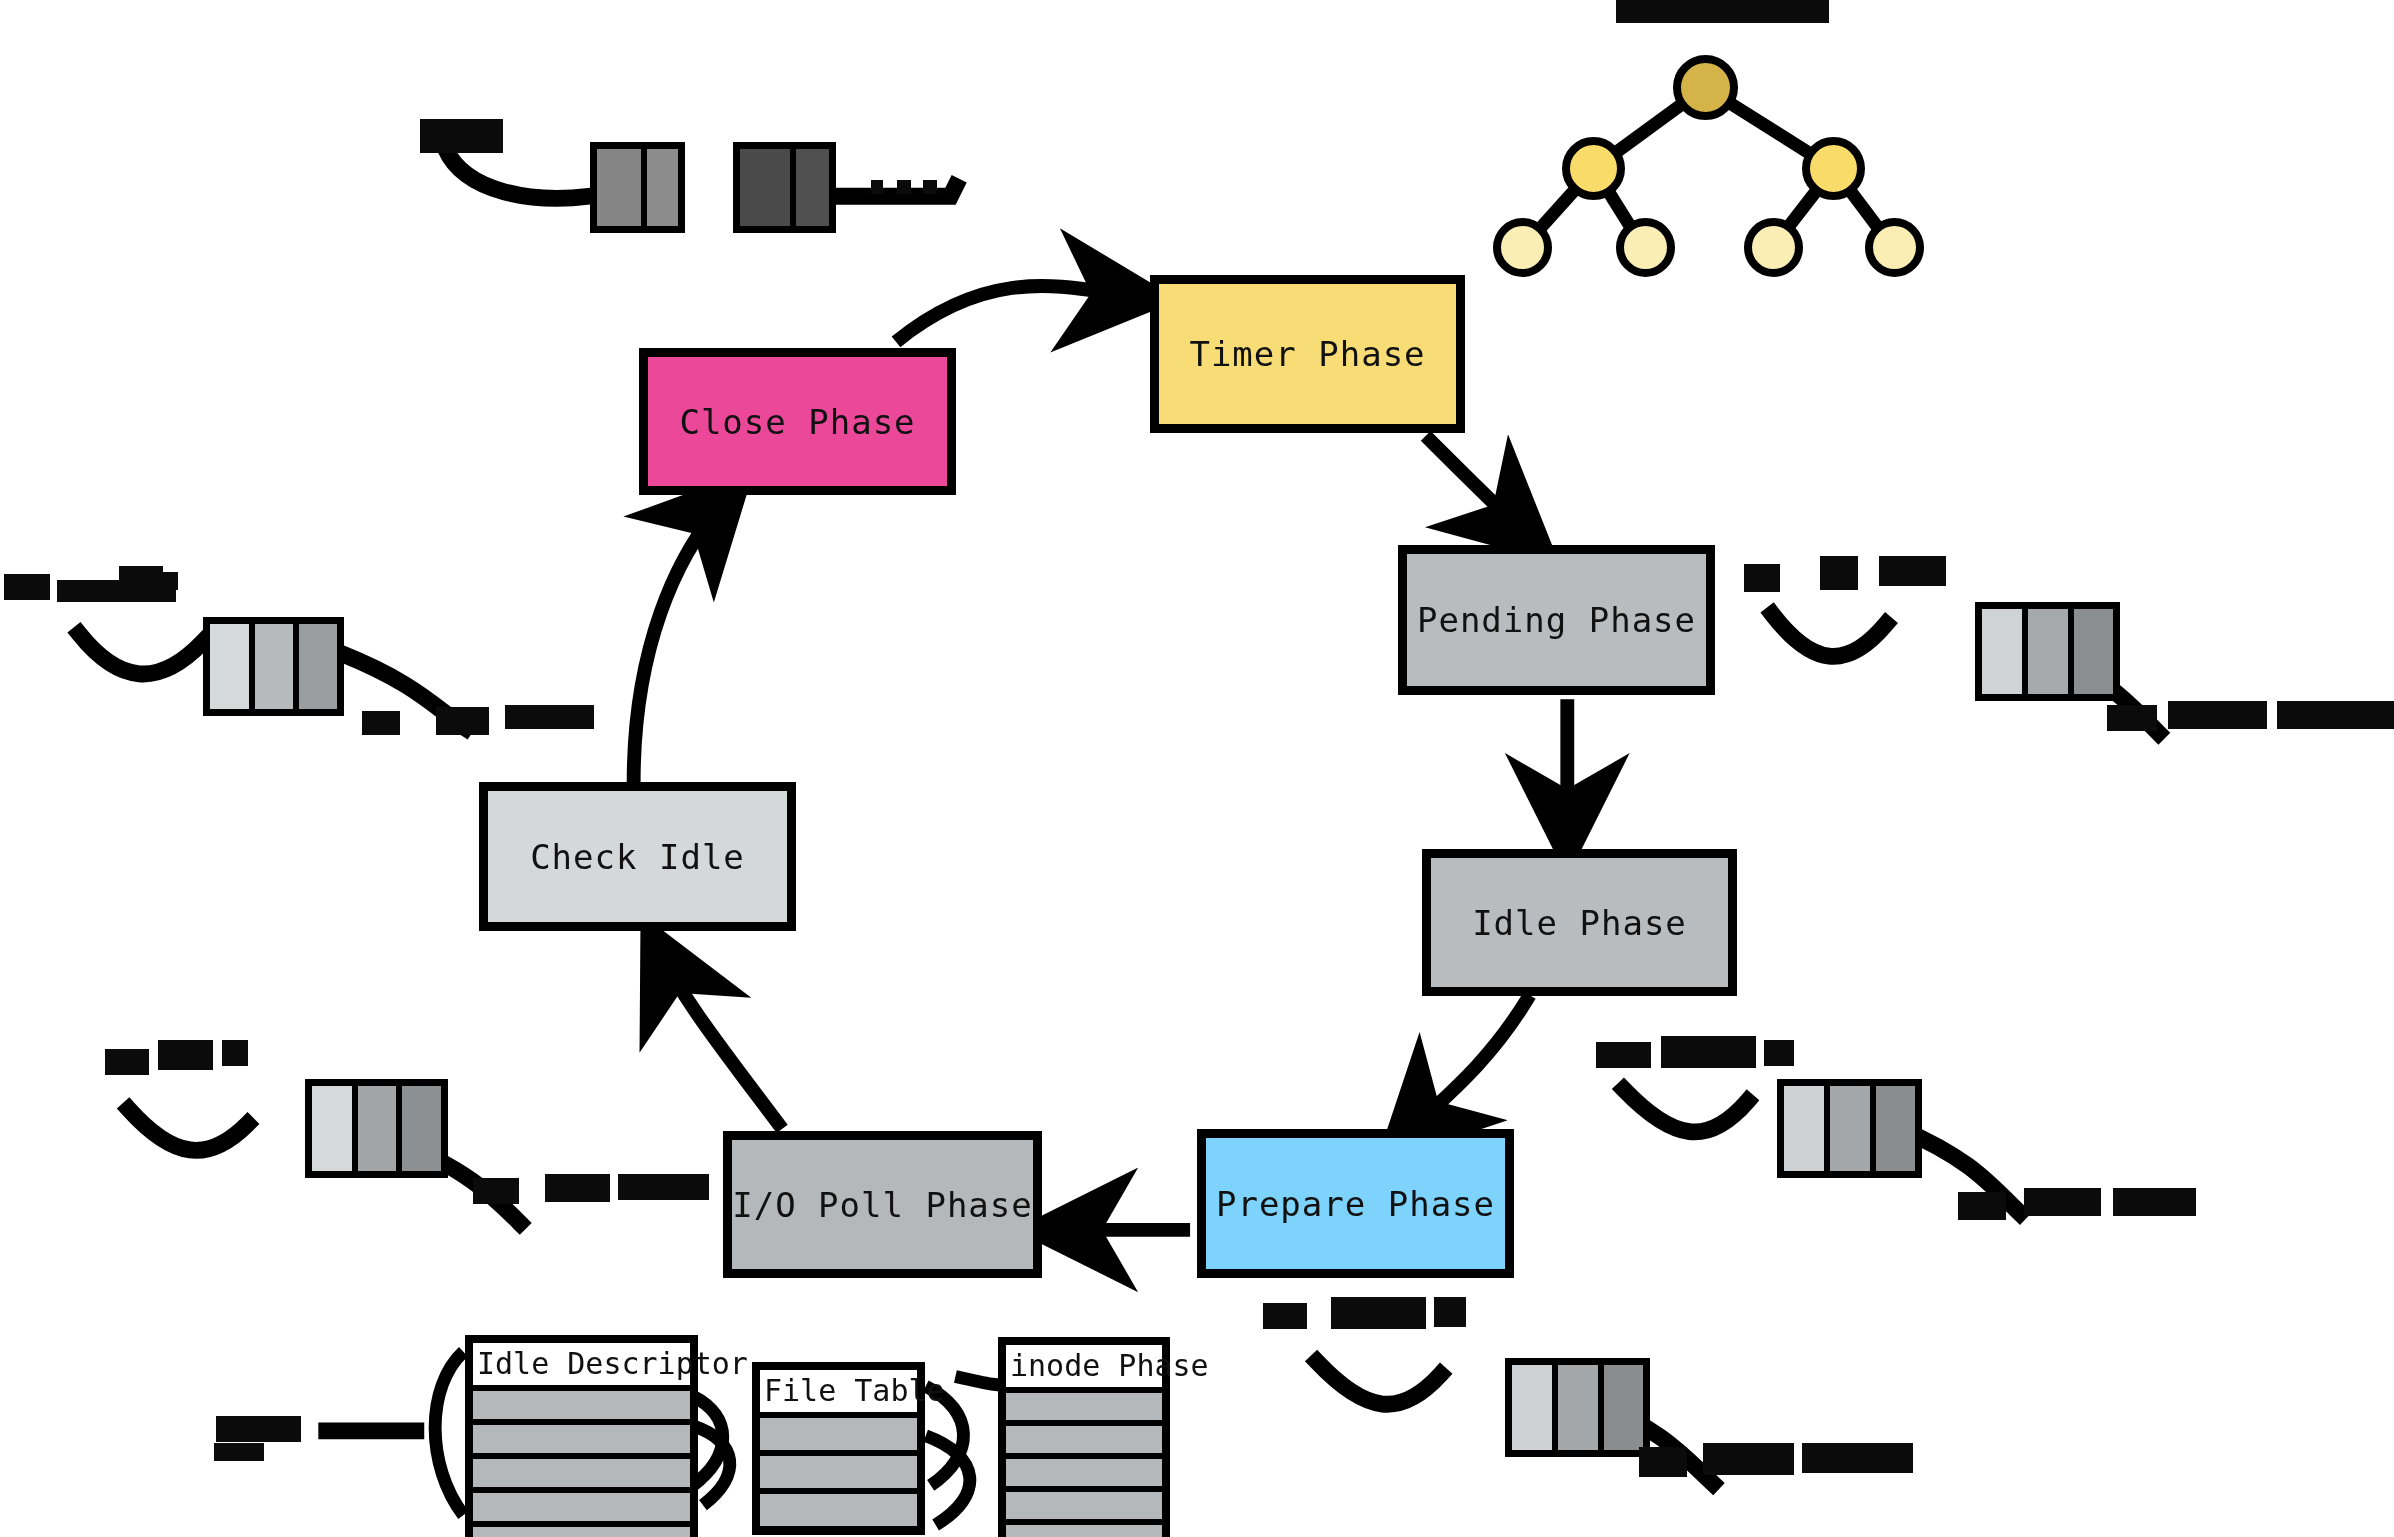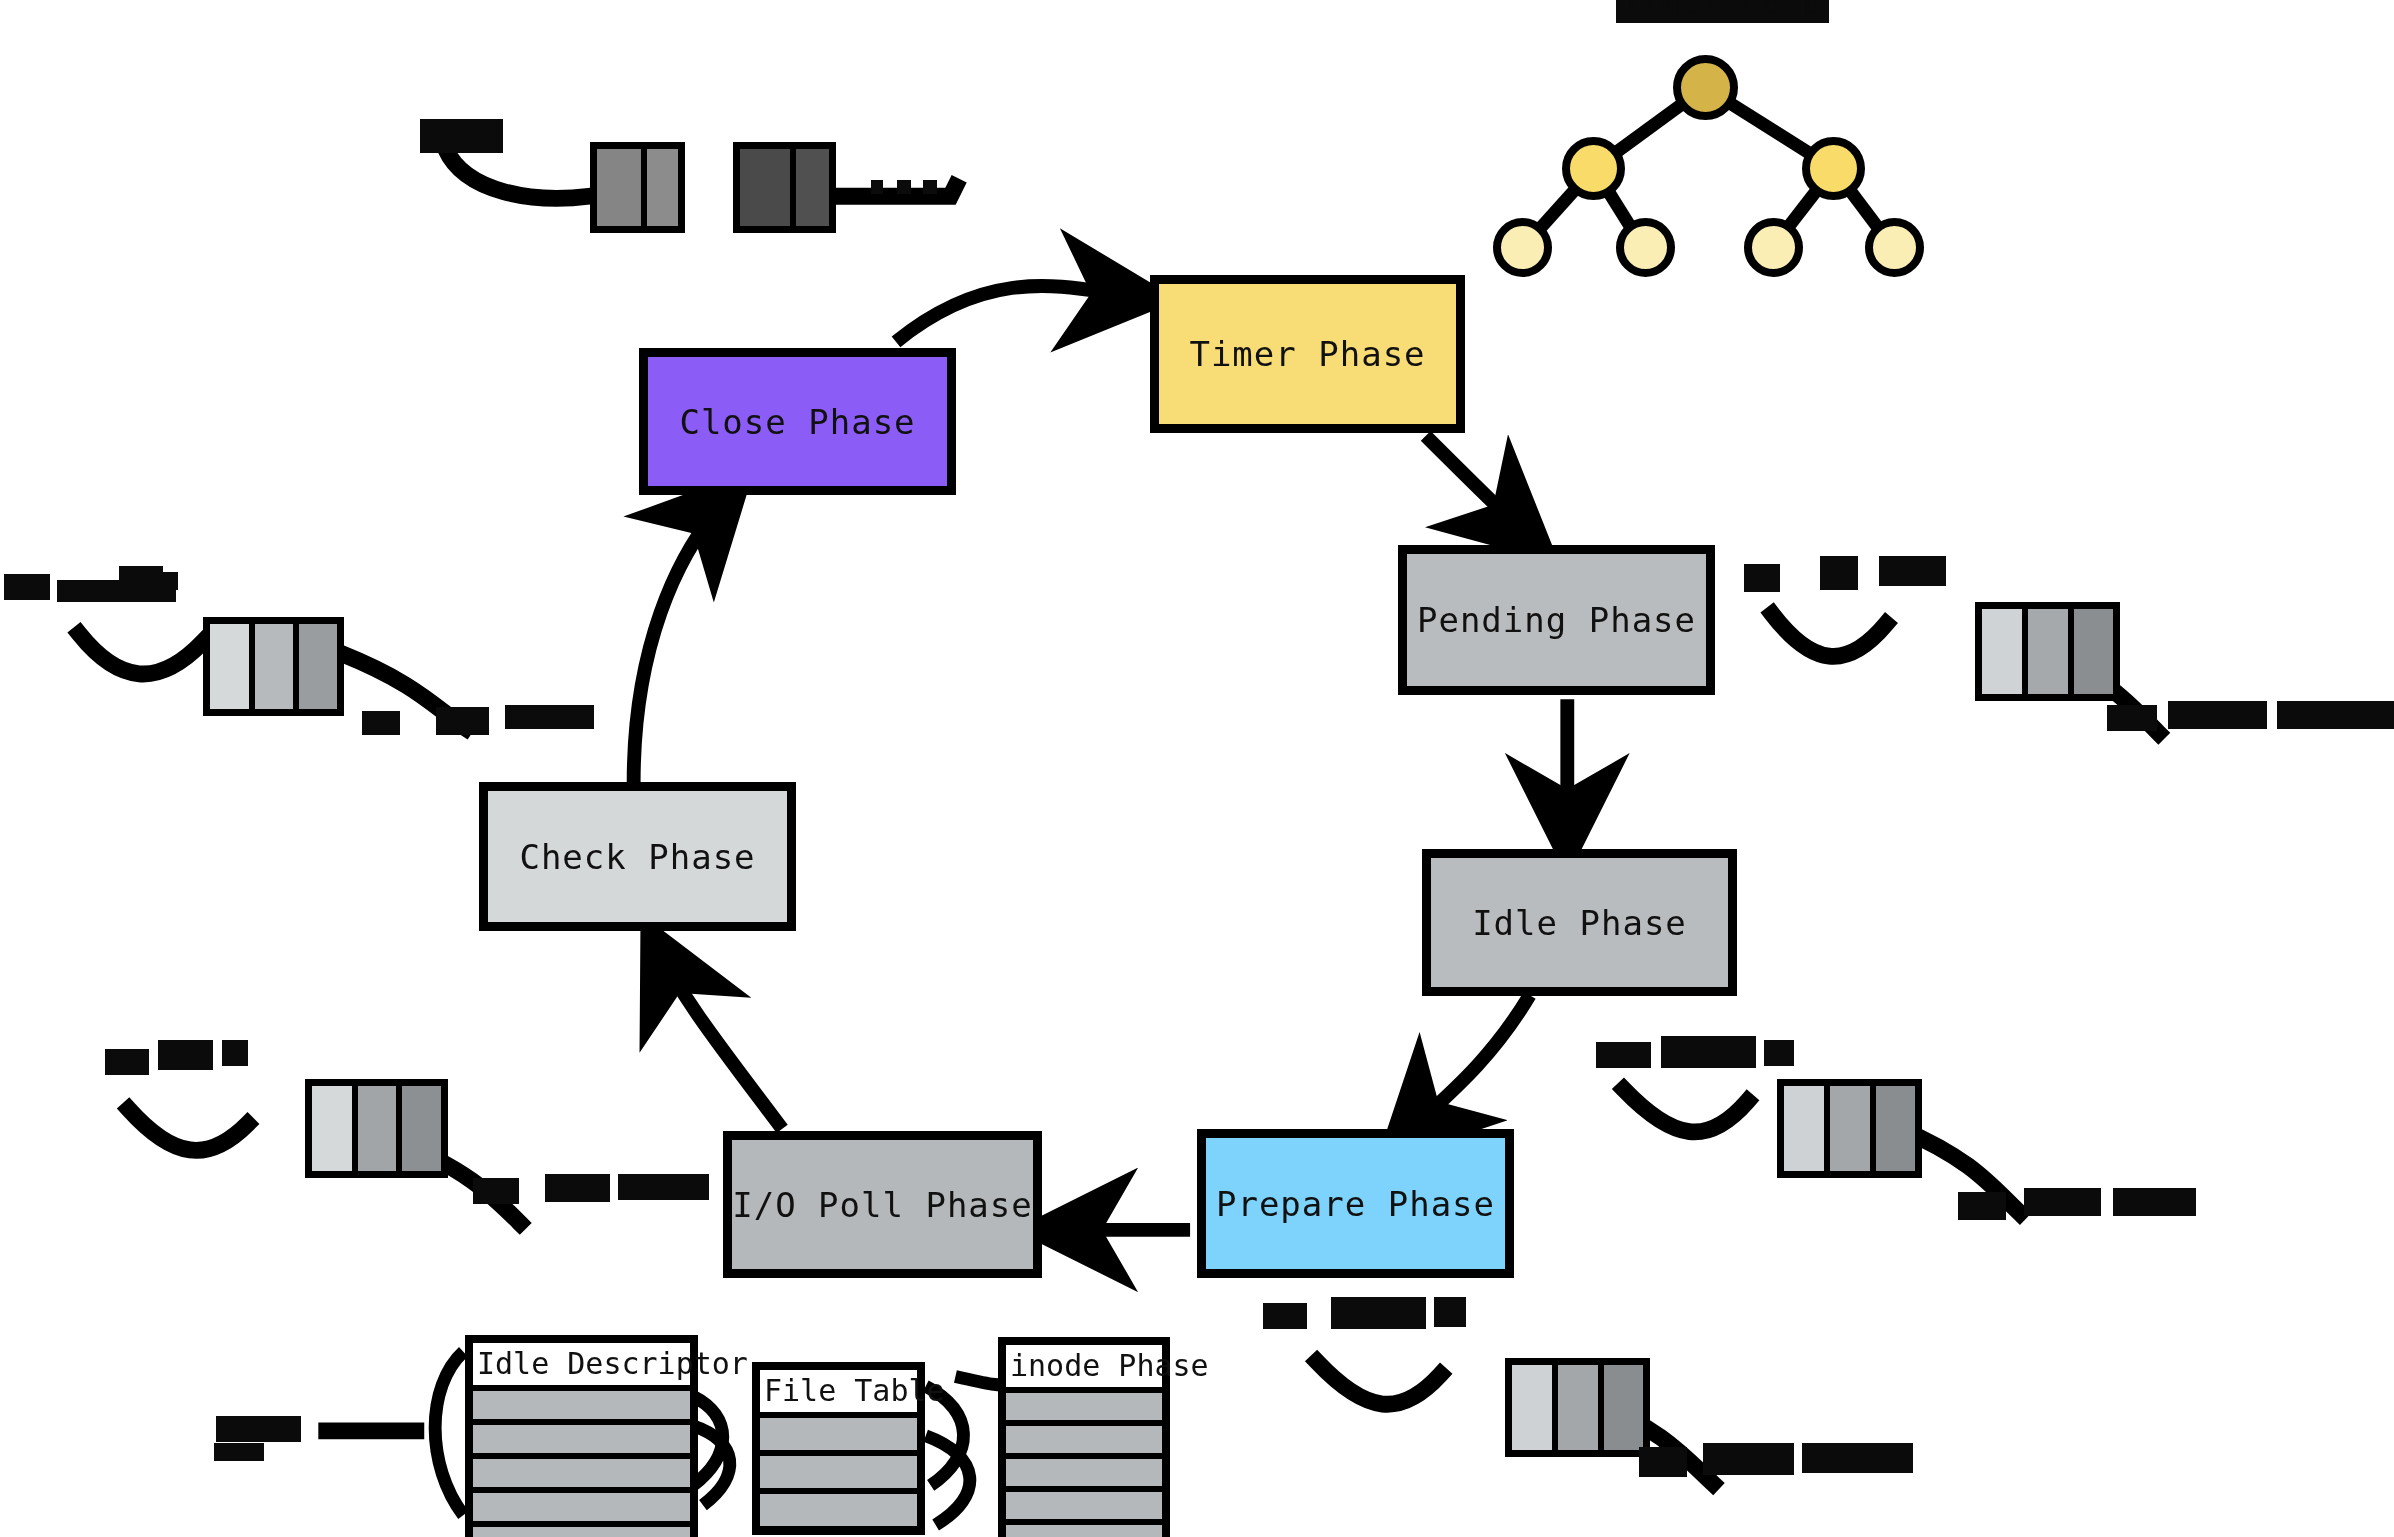--- a/index.html
+++ b/index.html
@@ -6,21 +6,21 @@
   body{width:2395px;height:1538px;position:relative;overflow:hidden;
        font-family:"DejaVu Sans Mono","Liberation Mono",monospace;}
   .stage{position:absolute;left:0;top:0;width:2395px;height:1538px;}
   svg.layer{position:absolute;left:0;top:0;width:2395px;height:1538px;}
 
   
   .phase{position:absolute;border:9px solid #000;box-sizing:border-box;
          display:flex;align-items:center;justify-content:center;
          font-size:34px;color:#111;letter-spacing:1px;white-space:nowrap;}
   .phase.timer  {background:#f8dd77;}
-  .phase.close  {background:#8b5cf6;}
+  .phase.close  {background:#ec4899;}
   .phase.check  {background:#d5d8d9;}
   .phase.iopoll {background:#b5b8ba;}
   .phase.prepare{background:#7dd3fc;}
   .phase.pending{background:#b9bcbe;}
   .phase.idle   {background:#b9bcbe;}
 
   
   .blob{position:absolute;background:#0b0b0b;}
 
   
@@ -116,21 +116,21 @@
 
   <div class="phase prepare" style="left:1197px;top:1129px;width:317px;height:149px;">
     <span>Prepare Phase</span>
   </div>
 
   <div class="phase iopoll" style="left:723px;top:1131px;width:319px;height:147px;">
     <span>I/O Poll Phase</span>
   </div>
 
   <div class="phase check" style="left:479px;top:782px;width:317px;height:149px;">
-    <span>Check Phase</span>
+    <span>Check Idle</span>
   </div>
 
   <div class="phase close" style="left:639px;top:348px;width:317px;height:147px;">
     <span>Close Phase</span>
   </div>
 
   <div class="tnode" style="left:1673px;top:55px;width:65px;height:65px;background:#d4b348;"></div>
   <div class="tnode" style="left:1562px;top:137px;width:63px;height:63px;background:#f8db68;"></div>
   <div class="tnode" style="left:1802px;top:137px;width:63px;height:63px;background:#f8db68;"></div>
   <div class="tnode" style="left:1493px;top:218px;width:59px;height:59px;background:#fbeeb4;"></div>

